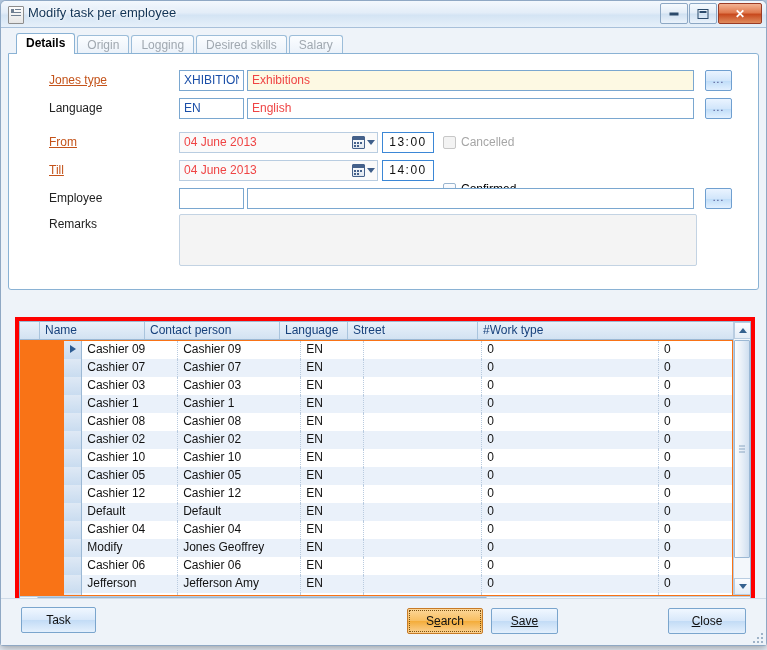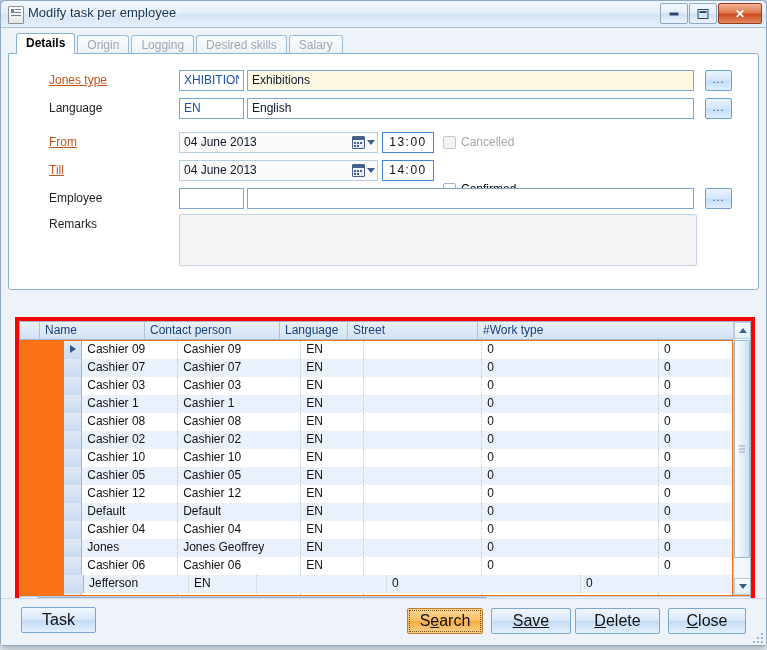--- a/index.html
+++ b/index.html
@@ -94,21 +94,21 @@
   .form{position:relative;padding:10px 0 0 0;height:100%;}
   .frow{position:absolute;left:0;right:0;height:24px;display:flex;align-items:center;}
   .flabel{
     width:170px;padding-left:40px;box-sizing:border-box;
     font-size:12px;color:#222;
   }
   .flabel.link{color:#c4531a;text-decoration:underline;cursor:pointer;}
   .inp{
     height:21px;box-sizing:border-box;
     border:1px solid #7aa7d0;background:#fff;
-    font-size:12px;color:#0f172a;padding:2px 4px;
+    font-size:12px;color:#ef4444;padding:2px 4px;
     font-family:"Liberation Sans",sans-serif;
     outline:none;
   }
   .inp.code{width:65px;color:#1b4fa8;}
   .inp.yellow{background:#fdf9e3;}
   .inp.date{width:170px;border-right:none;background:#fafafa;border-color:#b9cde1;}
   .datebox{display:flex;align-items:center;}
   .dbtn{
     width:29px;height:21px;box-sizing:border-box;
     border:1px solid #b9cde1;border-left:none;background:#fafafa;
@@ -220,21 +220,21 @@
   .grip-h i{width:1px;background:#8aa6c2;}
   
   .footer{
     position:absolute;left:0;right:0;bottom:0;height:46px;
     background:#eef3f9;border-top:1px solid #cfdbe8;
   }
   .btn{
     position:absolute;height:26px;box-sizing:border-box;
     border:1px solid #7aa5cd;border-radius:2px;
     background:linear-gradient(180deg,#f0f7ff 0%,#d8e8fa 48%,#c3dcf6 52%,#e4f0fd 100%);
-    font-size:16px;color:#111;display:flex;align-items:center;justify-content:center;
+    font-size:12px;color:#111;display:flex;align-items:center;justify-content:center;
   }
   .btn.search{
     border:1px solid #c77b28;
     background:linear-gradient(180deg,#fcd79a 0%,#f8bf63 48%,#f4ad3c 52%,#fbd294 100%);
     outline:1px dotted #7a5010;outline-offset:-3px;
   }
   .ak{text-decoration:underline;}
   .grip-corner{position:absolute;right:3px;bottom:2px;width:12px;height:12px;}
   .grip-corner i{position:absolute;width:2px;height:2px;background:#9fb3c8;}
 </style>
@@ -443,39 +443,40 @@
                   <div class="gc sel"></div>
                   <div class="gc" style="width: 105px;">Cashier 04</div>
                   <div class="gc" style="width: 135px;">Cashier 04</div>
                   <div class="gc" style="width: 68px;">EN</div>
                   <div class="gc" style="width: 130px;"></div>
                   <div class="gc" style="width: 194px;">0</div>
                   <div class="gc" style="width: 80px; border-right: none;">0</div>
                 </div>
                 <div class="grow">
                   <div class="gc sel"></div>
-                  <div class="gc" style="width: 105px;">Jones</div>
+                  <div class="gc" style="width: 105px;">Modify</div>
                   <div class="gc" style="width: 135px;">Jones Geoffrey</div>
                   <div class="gc" style="width: 68px;">EN</div>
                   <div class="gc" style="width: 130px;"></div>
                   <div class="gc" style="width: 194px;">0</div>
                   <div class="gc" style="width: 80px; border-right: none;">0</div>
                 </div>
                 <div class="grow">
                   <div class="gc sel"></div>
                   <div class="gc" style="width: 105px;">Cashier 06</div>
                   <div class="gc" style="width: 135px;">Cashier 06</div>
                   <div class="gc" style="width: 68px;">EN</div>
                   <div class="gc" style="width: 130px;"></div>
                   <div class="gc" style="width: 194px;">0</div>
                   <div class="gc" style="width: 80px; border-right: none;">0</div>
                 </div>
                 <div class="grow">
                   <div class="gc sel"></div>
                   <div class="gc" style="width: 105px;">Jefferson</div>
+                  <div class="gc" style="width: 135px;">Jefferson Amy</div>
                   <div class="gc" style="width: 68px;">EN</div>
                   <div class="gc" style="width: 130px;"></div>
                   <div class="gc" style="width: 194px;">0</div>
                   <div class="gc" style="width: 80px; border-right: none;">0</div>
                 </div>
                 <div class="grow">
                   <div class="gc sel"></div>
                   <div class="gc" style="width: 105px;">Cashier 01</div>
                   <div class="gc" style="width: 135px;">Cashier 01</div>
                   <div class="gc" style="width: 68px;">EN</div>
@@ -520,25 +521,22 @@
           </div>
 
         </div>
       </div>
 
       <div class="footer">
         <div class="btn" style="left:20px;top:8px;width:75px;">Task</div>
         <div class="btn search" style="left:406px;top:9px;width:76px;">
           <span>S<span class="ak">e</span>arch</span>
         </div>
-        <div class="btn" style="left:490px;top:9px;width:80px;text-decoration:underline;">
+        <div class="btn" style="left:490px;top:9px;width:67px;text-decoration:underline;">
           <span><span class="ak">S</span>ave</span>
-        </div>
-        <div class="btn" style="left:574px;top:9px;width:85px;">
-          <span><span class="ak">D</span>elete</span>
         </div>
         <div class="btn" style="left:667px;top:9px;width:78px;">
           <span><span class="ak">C</span>lose</span>
         </div>
         <div class="grip-corner">
           <i style="right:0;bottom:0;"></i>
             <i style="right:4px;bottom:0;"></i>
             <i style="right:8px;bottom:0;"></i>
           <i style="right:0;bottom:4px;"></i>
             <i style="right:4px;bottom:4px;"></i>

